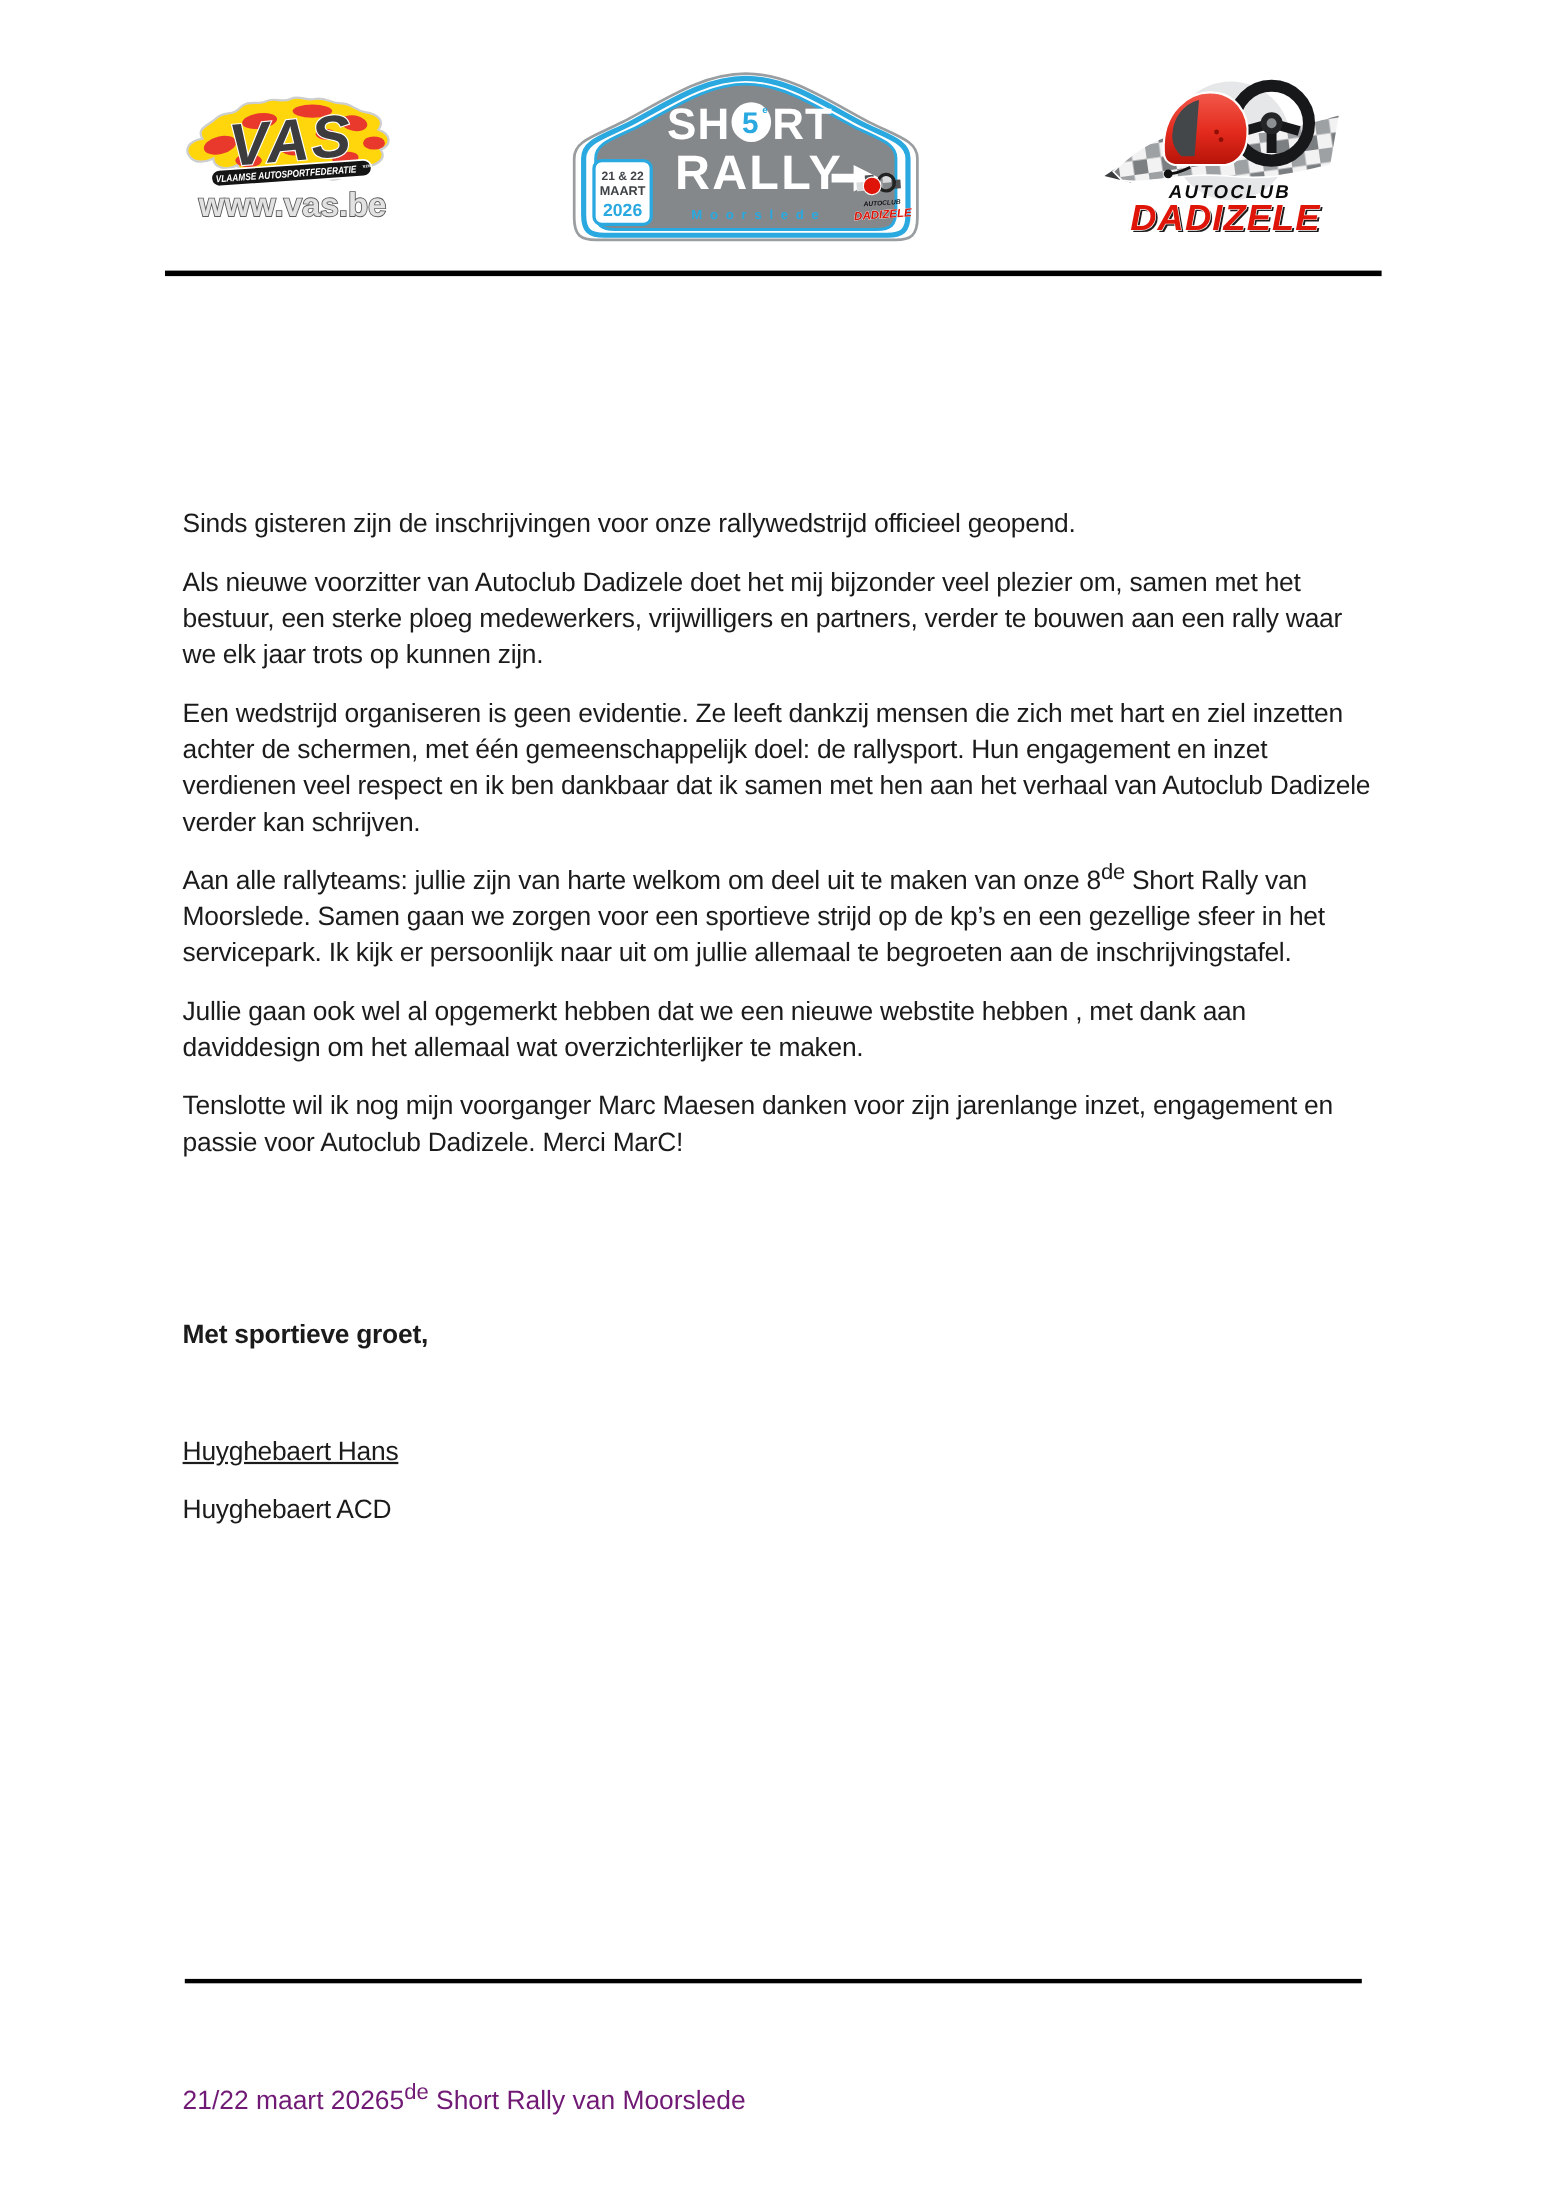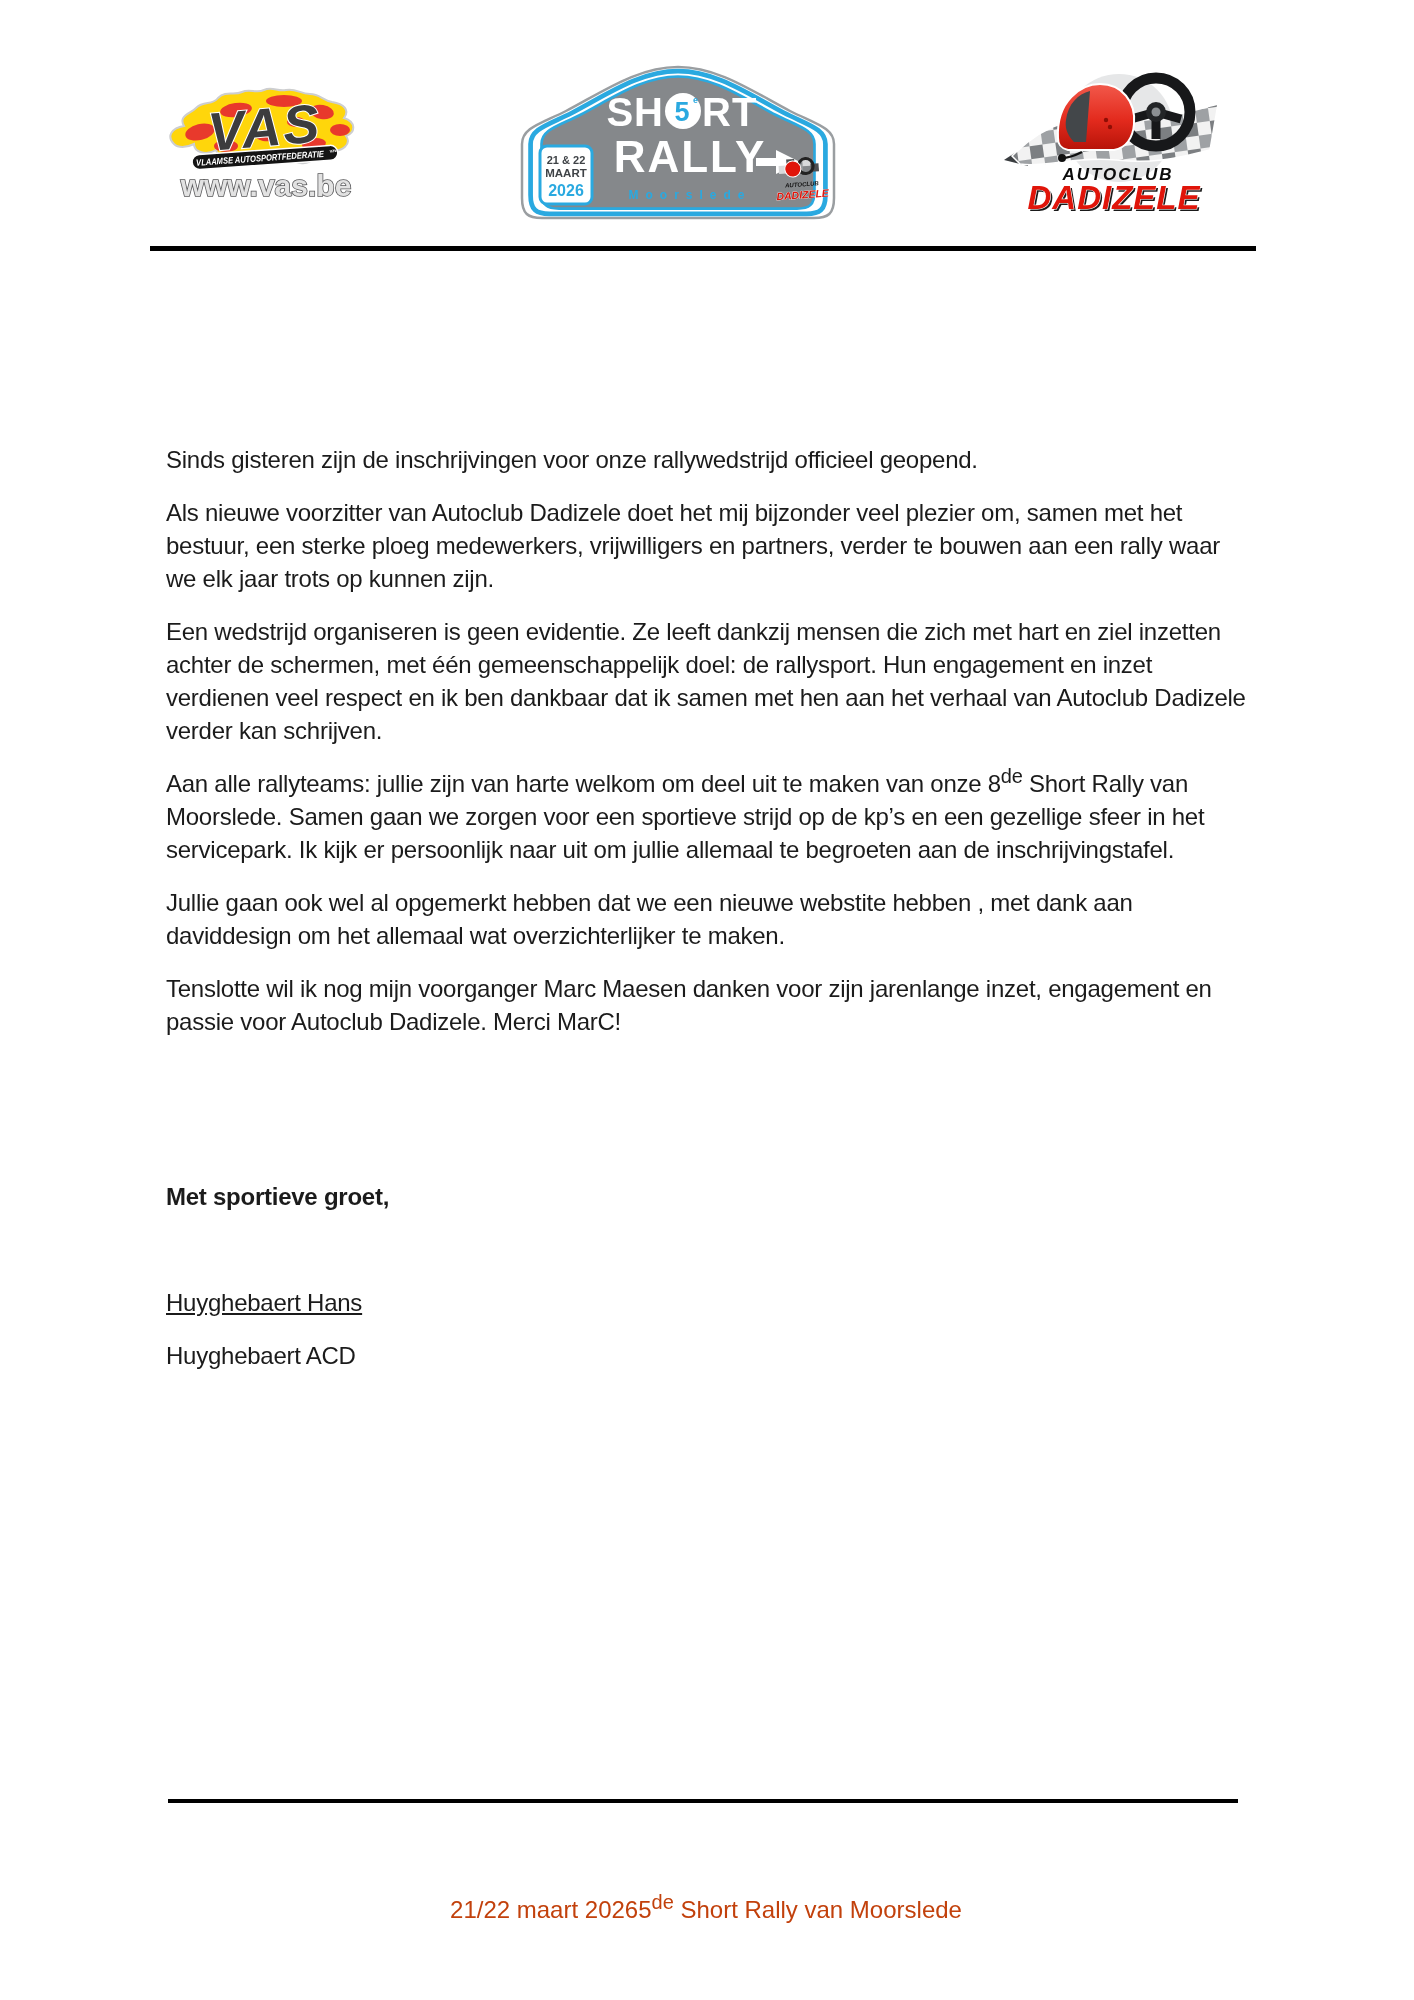--- a/index.html
+++ b/index.html
@@ -14,28 +14,28 @@
   .logo-dadizele { left:1004px; top:58px; }
 
   .rule { position:absolute; background:#000; }
   .rule-top { left:150px; top:246px; width:1106px; height:5px; }
   .rule-bottom { left:168px; top:1799px; width:1070px; height:4px; }
 
   .letter-body {
     position:absolute; left:166px; top:443px; width:1085px;
     font-size:24px; line-height:33px; letter-spacing:-0.25px; color:#1b1b1b;
   }
-  .letter-body p { margin:0 0 20px 0; }
+  .letter-body p { margin:17px 0 20px 0; }
   .letter-body .salutation { margin-top:142px;font-weight:bold; }
   .letter-body .signer { margin-top:73px;text-decoration:underline; }
   sup.ord { font-size:20px; line-height:0; vertical-align:super; }
 
   .footer-text {
     position:absolute; left:166px; right:168px; top:1896px;
-    display:flex; justify-content:center; font-size:24px; color:#c2410c;
+    display:flex; justify-content:flex-start; font-size:24px; color:#701a75;
   }
 
   svg text { font-family:"Liberation Sans","DejaVu Sans",sans-serif; }
 </style>
 </head>
 <body>
 
 <div class="page">
 
   <div class="logo logo-vas">

